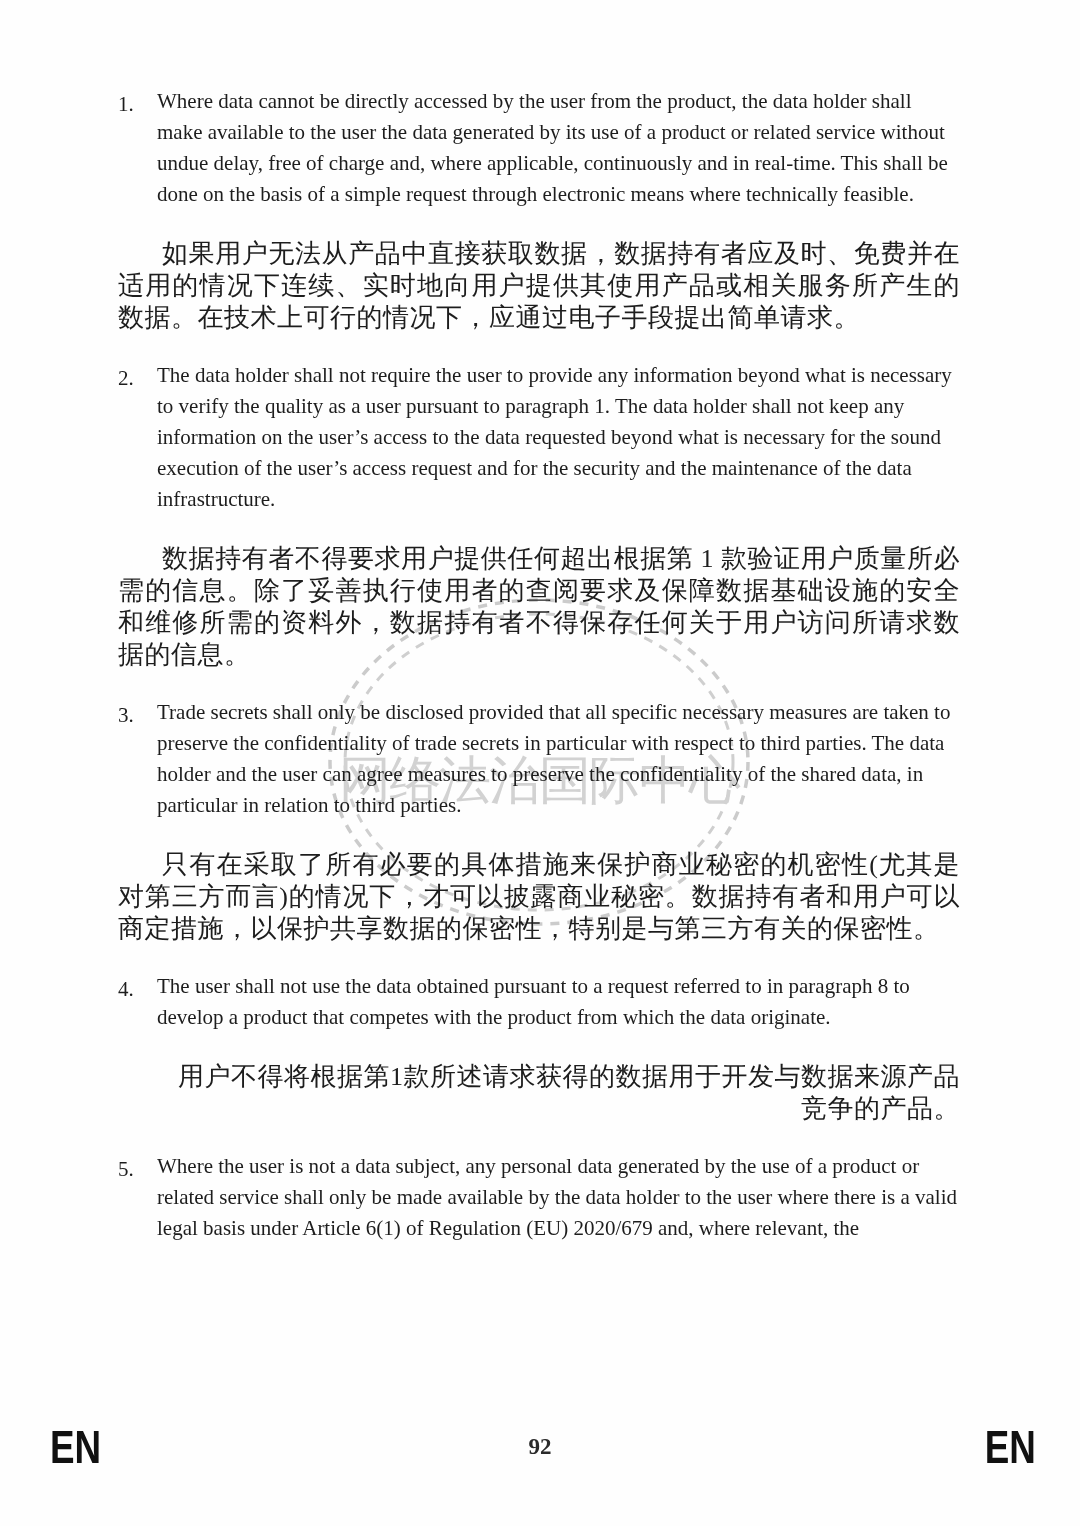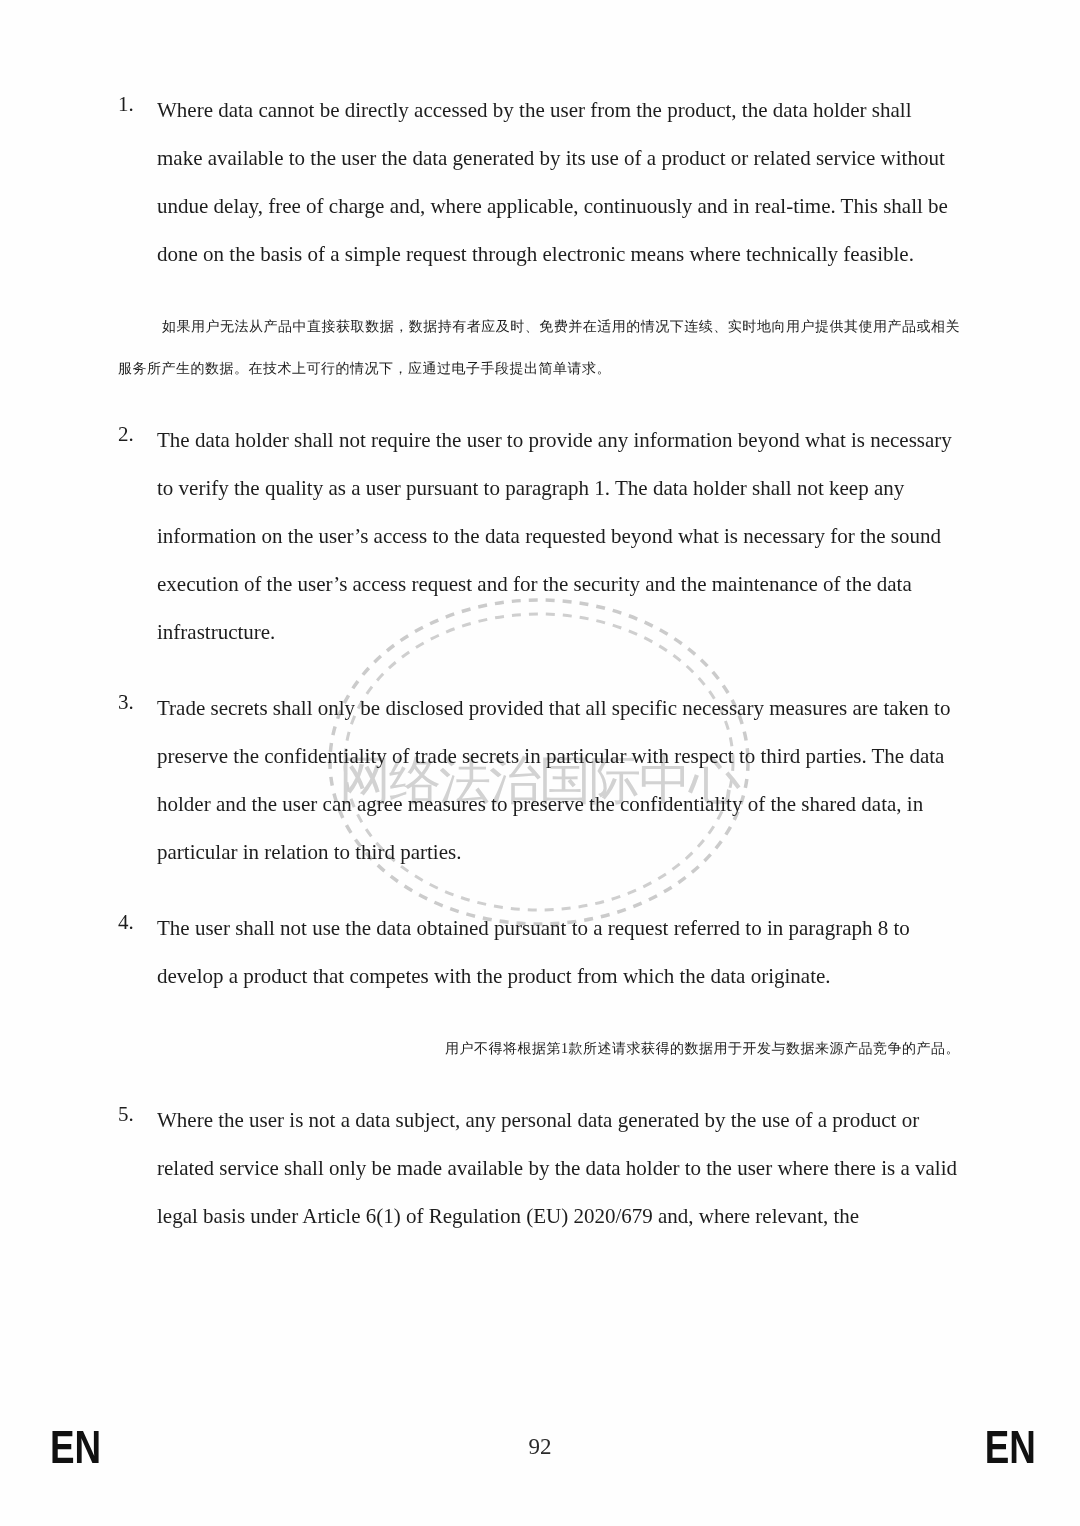--- a/index.html
+++ b/index.html
@@ -33,27 +33,27 @@
   }
   .item .num {
     flex: 0 0 39px;
     font-size: 21px;
     line-height: 37.5px;
   }
   .item .en {
     flex: 1 1 auto;
     max-width: 803px;
     font-size: 21px;
-    line-height: 48px;
+    line-height: 31px;
     text-align: left;
   }
   .zh {
     margin: 0 0 26px 0;
-    font-size: 14px;
-    line-height: 42px;
+    font-size: 26px;
+    line-height: 32px;
     text-indent: 44px;
     text-align: justify;
     letter-spacing: 0.5px;
   }
   .zh.single { text-align: right; }
   .lang-marker {
     position: absolute;
     bottom: 56px;
     font-family: "Liberation Sans", "DejaVu Sans", sans-serif;
     font-weight: 700;
@@ -67,20 +67,21 @@
   .lang-marker.right { right: 44px; transform-origin: right bottom; }
   .page-number {
     position: absolute;
     bottom: 66px;
     left: 0;
     width: 100%;
     text-align: center;
     font-size: 23px;
     color: #2a2a2a;
     z-index: 1;
+    font-weight: bold;
   }
 </style>
 </head>
 <body>
 
 <div class="page">
 
   <svg class="watermark" width="440" height="340" viewBox="0 0 440 340">
     <ellipse cx="219" cy="168" rx="209" ry="162" fill="none" stroke="#cbcbcb" stroke-width="3.5" stroke-dasharray="9 8"></ellipse>
     <ellipse cx="219" cy="168" rx="194" ry="148" fill="none" stroke="#cfcfcf" stroke-width="3" stroke-dasharray="9 8"></ellipse>
@@ -92,25 +93,27 @@
     <div class="item">
       <div class="num">1.</div>
       <div class="en">Where data cannot be directly accessed by the user from the product, the data holder shall make available to the user the data generated by its use of a product or related service without undue delay, free of charge and, where applicable, continuously and in real-time. This shall be done on the basis of a simple request through electronic means where technically feasible.</div>
     </div>
     <p class="zh">如果用户无法从产品中直接获取数据，数据持有者应及时、免费并在适用的情况下连续、实时地向用户提供其使用产品或相关服务所产生的数据。在技术上可行的情况下，应通过电子手段提出简单请求。</p>
 
     <div class="item">
       <div class="num">2.</div>
       <div class="en">The data holder shall not require the user to provide any information beyond what is necessary to verify the quality as a user pursuant to paragraph 1. The data holder shall not keep any information on the user’s access to the data requested beyond what is necessary for the sound execution of the user’s access request and for the security and the maintenance of the data infrastructure.</div>
     </div>
+    <p class="zh">数据持有者不得要求用户提供任何超出根据第 1 款验证用户质量所必需的信息。除了妥善执行使用者的查阅要求及保障数据基础设施的安全和维修所需的资料外，数据持有者不得保存任何关于用户访问所请求数据的信息。</p>
 
     <div class="item">
       <div class="num">3.</div>
       <div class="en">Trade secrets shall only be disclosed provided that all specific necessary measures are taken to preserve the confidentiality of trade secrets in particular with respect to third parties. The data holder and the user can agree measures to preserve the confidentiality of the shared data, in particular in relation to third parties.</div>
     </div>
+    <p class="zh">只有在采取了所有必要的具体措施来保护商业秘密的机密性(尤其是对第三方而言)的情况下，才可以披露商业秘密。数据持有者和用户可以商定措施，以保护共享数据的保密性，特别是与第三方有关的保密性。</p>
 
     <div class="item">
       <div class="num">4.</div>
       <div class="en">The user shall not use the data obtained pursuant to a request referred to in paragraph 8 to develop a product that competes with the product from which the data originate.</div>
     </div>
     <p class="zh single">用户不得将根据第1款所述请求获得的数据用于开发与数据来源产品竞争的产品。</p>
 
     <div class="item">
       <div class="num">5.</div>
       <div class="en">Where the user is not a data subject, any personal data generated by the use of a product or related service shall only be made available by the data holder to the user where there is a valid legal basis under Article 6(1) of Regulation (EU) 2020/679 and, where relevant, the</div>

